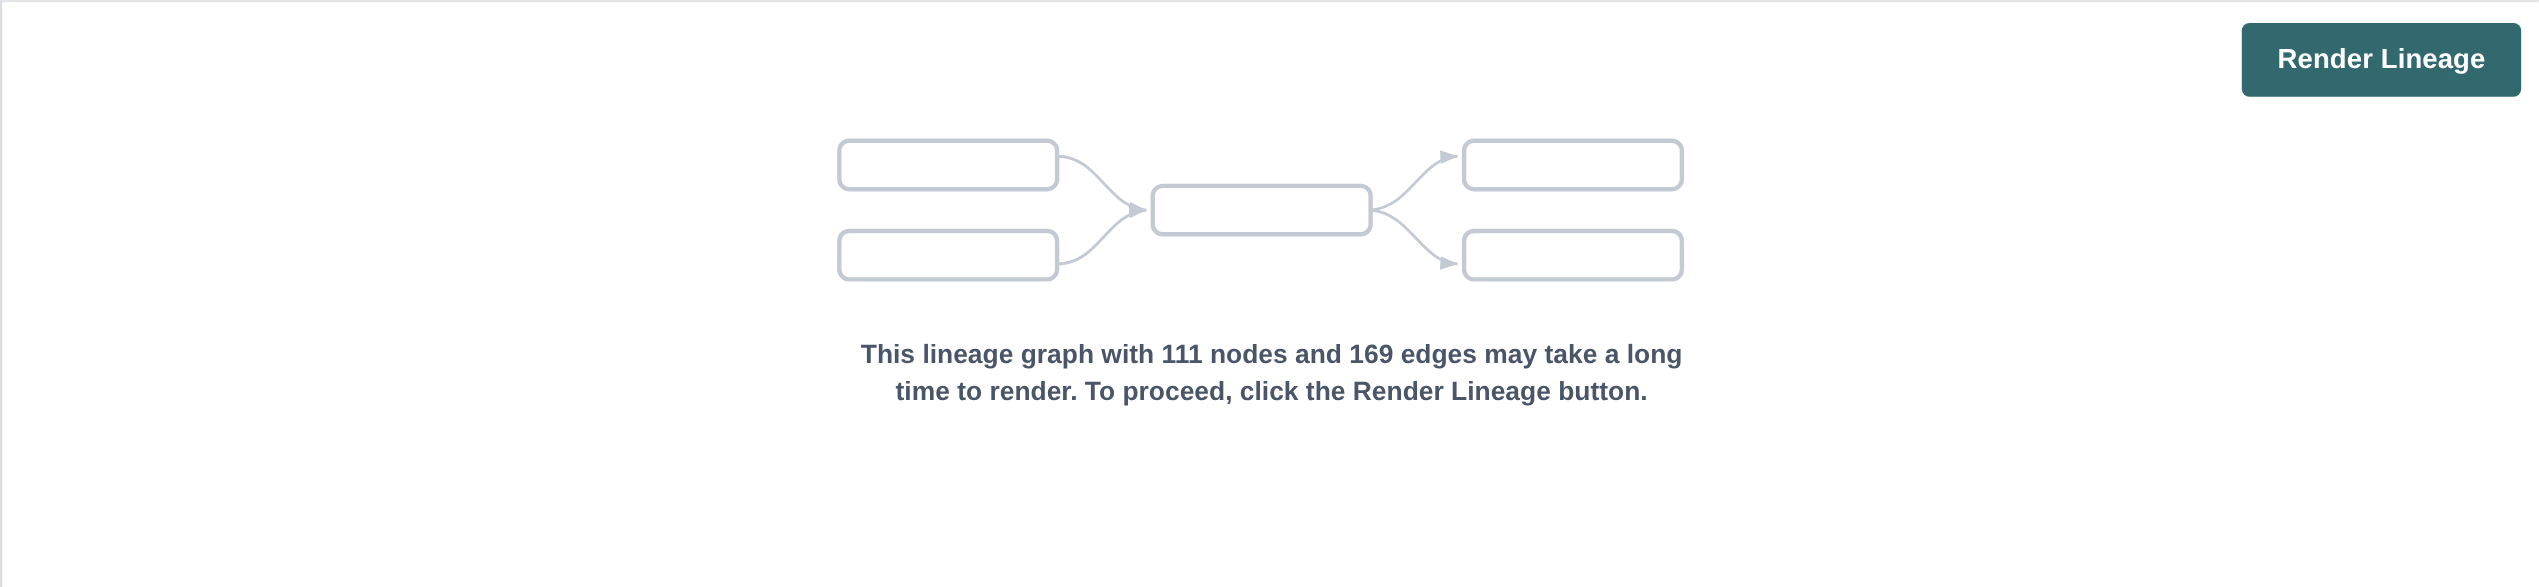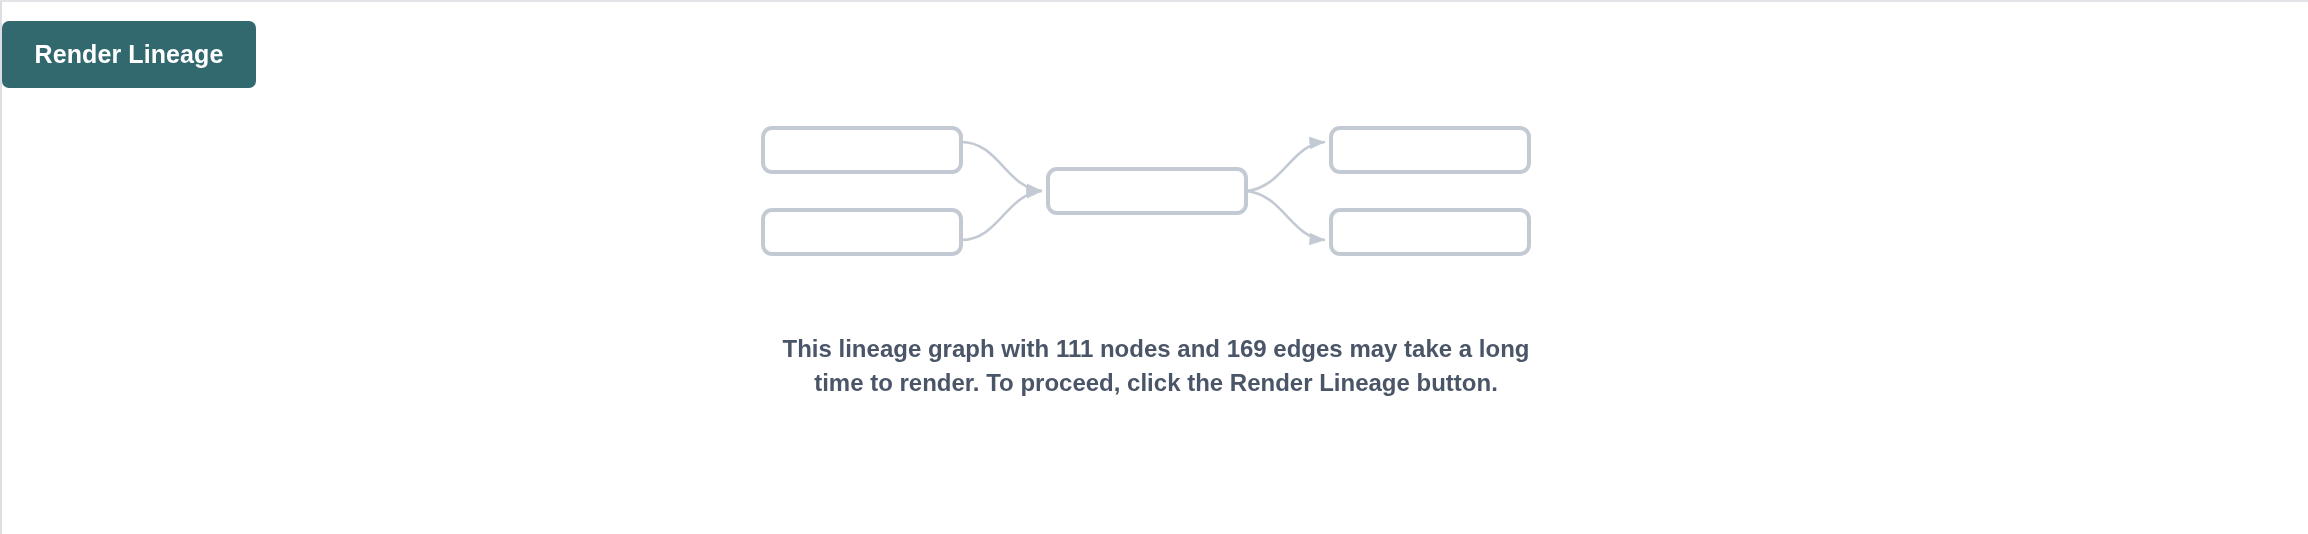--- a/index.html
+++ b/index.html
@@ -25,21 +25,21 @@
 
   
   .toolbar {
     position: absolute;
     top: 0;
     left: 0;
     right: 0;
     height: 110px;
     display: flex;
     align-items: flex-start;
-    justify-content: flex-start;
+    justify-content: flex-end;
     padding: 19px 16px 0 0;
   }
 
   .render-lineage-button {
     display: inline-flex;
     align-items: center;
     justify-content: center;
     min-width: 254px;
     height: 67px;
     padding: 0 28px;
@@ -70,21 +70,21 @@
     pointer-events: none;
   }
 
   .lineage-illustration {
     display: block;
     width: 790px;
     height: 150px;
   }
 
   .empty-state-message {
-    margin-top: 62px;
+    margin-top: 36px;
     width: 790px;
     text-align: center;
     color: #4a5568;
     font-size: 24px;
     font-weight: bold;
     line-height: 1.42;
     font-family: "Liberation Sans", sans-serif;
   }
 </style>
 </head>

